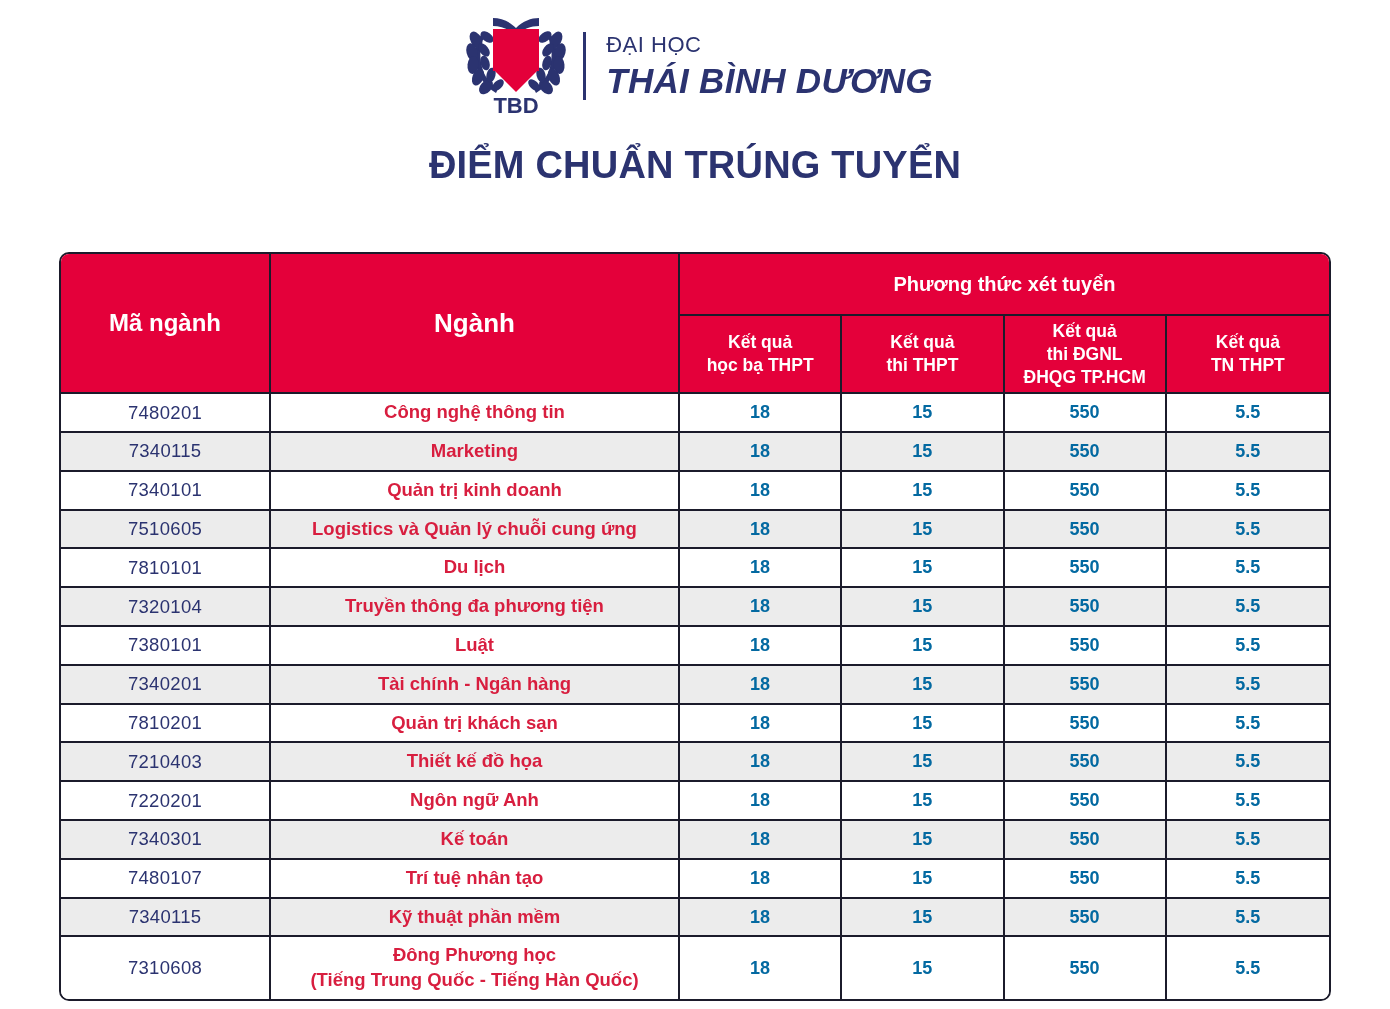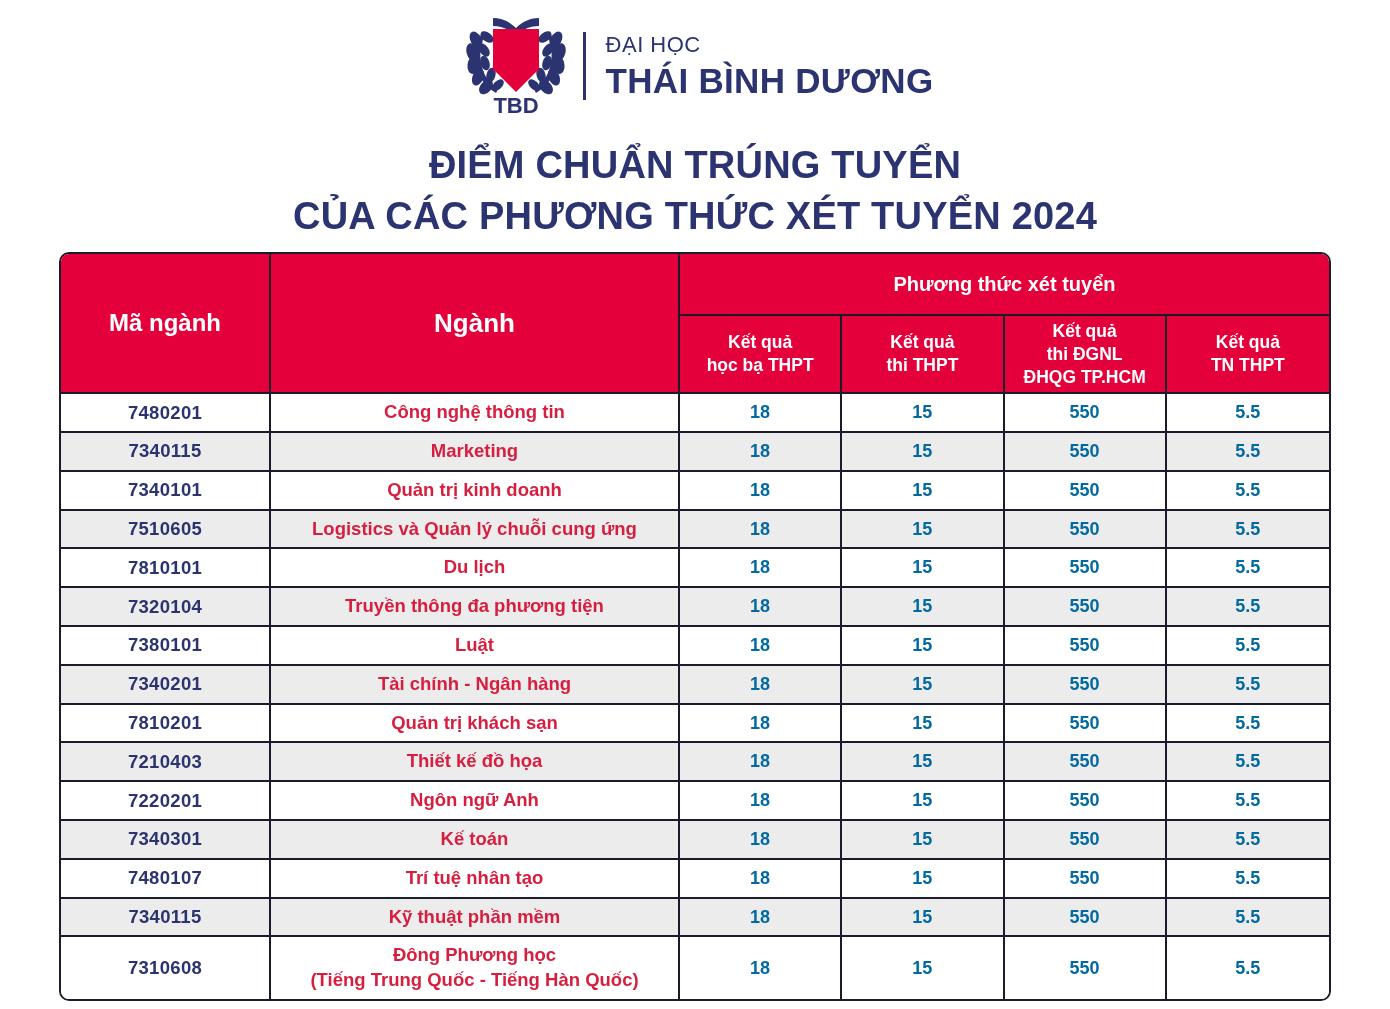--- a/index.html
+++ b/index.html
@@ -56,20 +56,21 @@
     font-weight: 400;
     font-family: "Liberation Sans", sans-serif;
   }
   .brand-line2 {
     font-size: 35px;
     letter-spacing: 0.3px;
     color: #2b3370;
     font-weight: 700;
     margin-top: 7px;
     font-family: "Liberation Sans", sans-serif;
+    font-style: italic;
   }
 
   
   .title-block {
     text-align: center;
     color: #2b3370;
     font-weight: 700;
     font-size: 38px;
     line-height: 1.33;
     letter-spacing: 0.2px;
@@ -134,21 +135,21 @@
   th.col-dgnl{ width: 170px; }
   th.col-tn  { width: 146px; }
 
   tbody tr { height: 38.8px; }
   tbody tr.alt td { background: #ececec; }
   tbody tr td { background: #ffffff; }
 
   td.c-code {
     color: #2b3370;
     font-size: 18.5px;
-    font-weight: 700;
+    font-weight: 400;
     letter-spacing: 0.3px;
   }
   td.c-name {
     color: #d81e3f;
     font-size: 18.5px;
     font-weight: 700;
     line-height: 1.35;
     padding: 3px 23px;
   }
   td.c-num {
@@ -214,21 +215,20 @@
     <div class="logo-divider"></div>
 
     <div class="brand-text">
       <span class="brand-line1">ĐẠI HỌC</span>
       <span class="brand-line2">THÁI BÌNH DƯƠNG</span>
     </div>
   </div>
 
   <div class="title-block">
     <span class="title-line">ĐIỂM CHUẨN TRÚNG TUYỂN</span>
-    <span class="title-line">CỦA CÁC PHƯƠNG THỨC XÉT TUYỂN 2024</span>
   </div>
 
   <div class="table-wrap">
     <table class="score-table">
       <thead>
         <tr>
           <th class="th-ma" rowspan="2">Mã ngành</th>
           <th class="th-nganh" rowspan="2">Ngành</th>
           <th class="th-group" colspan="4">Phương thức xét tuyển</th>
         </tr>

